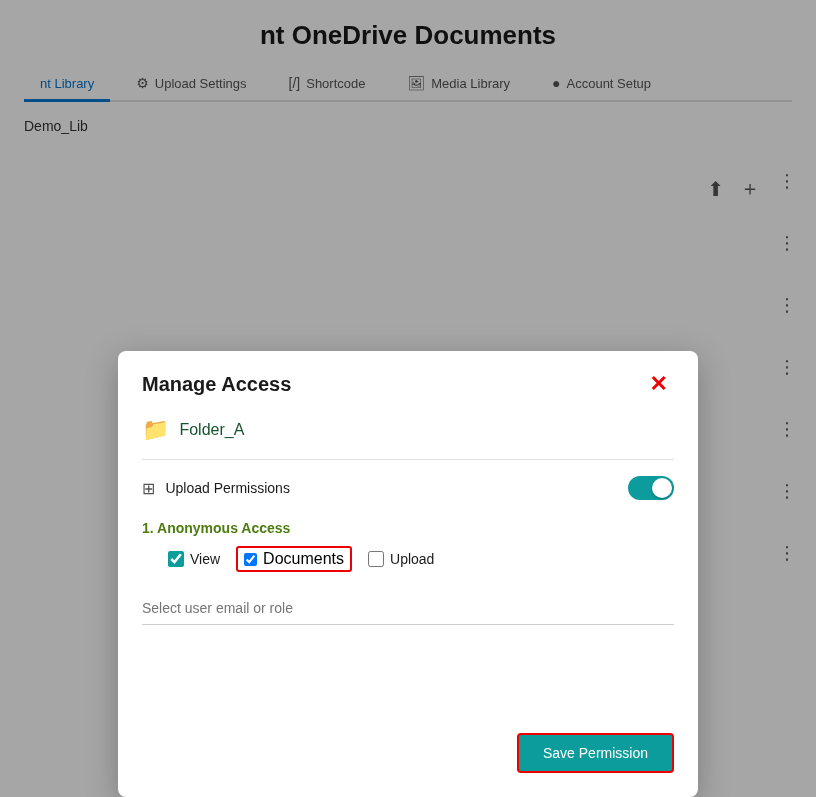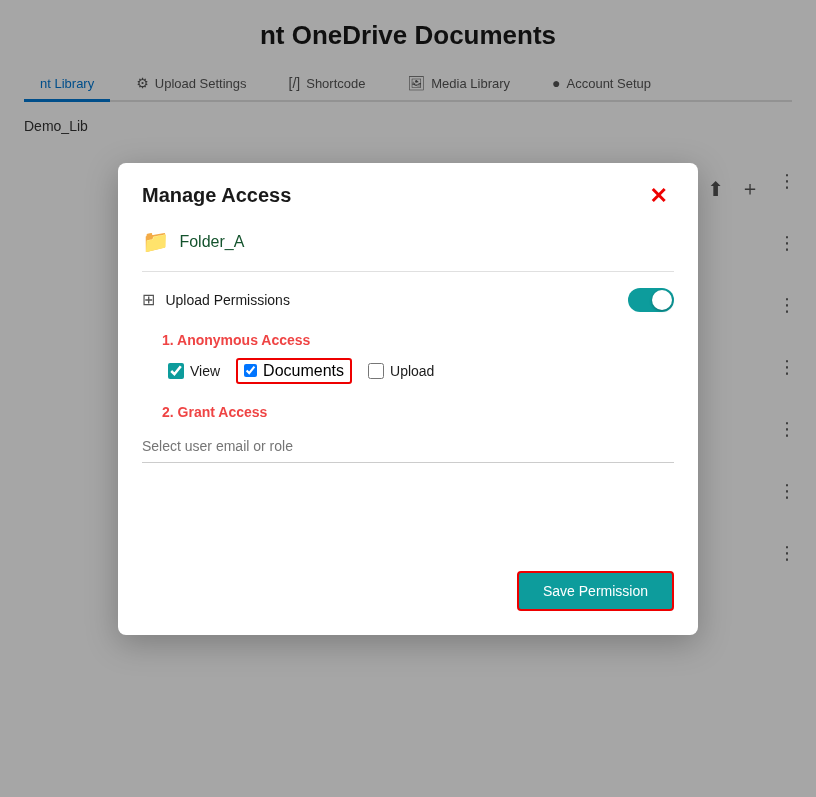--- a/index.html
+++ b/index.html
@@ -101,21 +101,21 @@
       color: #555;
       cursor: pointer;
     }
 
     
     .overlay {
       position: absolute;
       inset: 0;
       background: rgba(0,0,0,0.35);
       display: flex;
-      align-items: center;
+      align-items: flex-end;
       justify-content: center;
       z-index: 10;
     }
 
     
     .modal {
       background: #fff;
       border-radius: 8px;
       width: 580px;
       min-height: 420px;
@@ -216,23 +216,22 @@
       position: absolute;
       top: 2px;
       right: 2px;
       box-shadow: 0 1px 3px rgba(0,0,0,0.3);
     }
 
     
     .section-heading {
       font-size: 14px;
       font-weight: 600;
-      color: #ef4444;
+      color: #4d7c0f;
       margin-bottom: 10px;
-      margin-left: 20px;
     }
 
     
     .checkbox-row {
       display: flex;
       align-items: center;
       gap: 16px;
       margin-bottom: 20px;
       padding-left: 26px;
     }
@@ -387,21 +386,20 @@
           <label for="cb-download">Documents</label>
         </div>
 
         <div class="checkbox-item">
           <input type="checkbox" id="cb-upload" style="">
           <label for="cb-upload">Upload</label>
         </div>
       </div>
 
       <div class="grant-section">
-        <div class="section-heading">2. Grant Access</div>
         <input type="text" class="email-input" placeholder="Select user email or role" style="">
       </div>
     </div>
 
     <div class="modal-footer">
       <button class="save-btn">Save Permission</button>
     </div>
   </div>
 </div>
 

